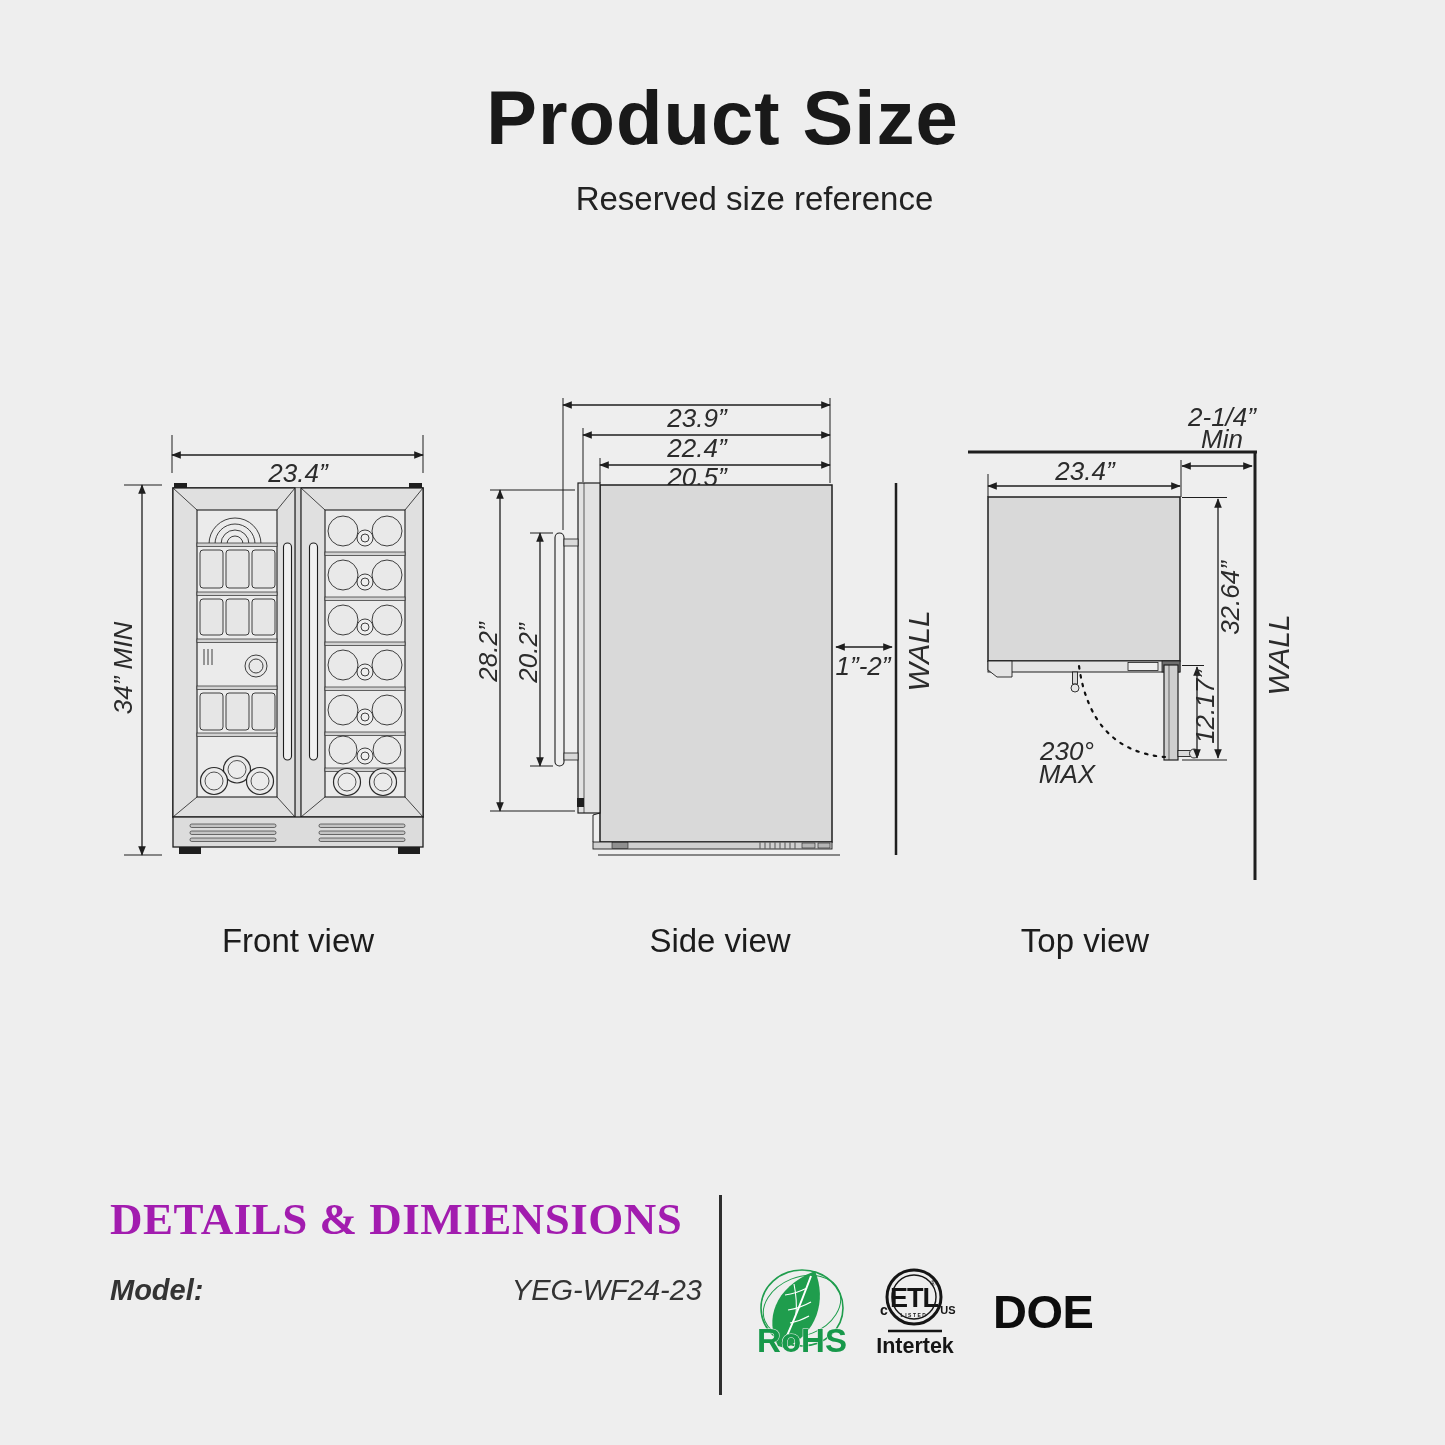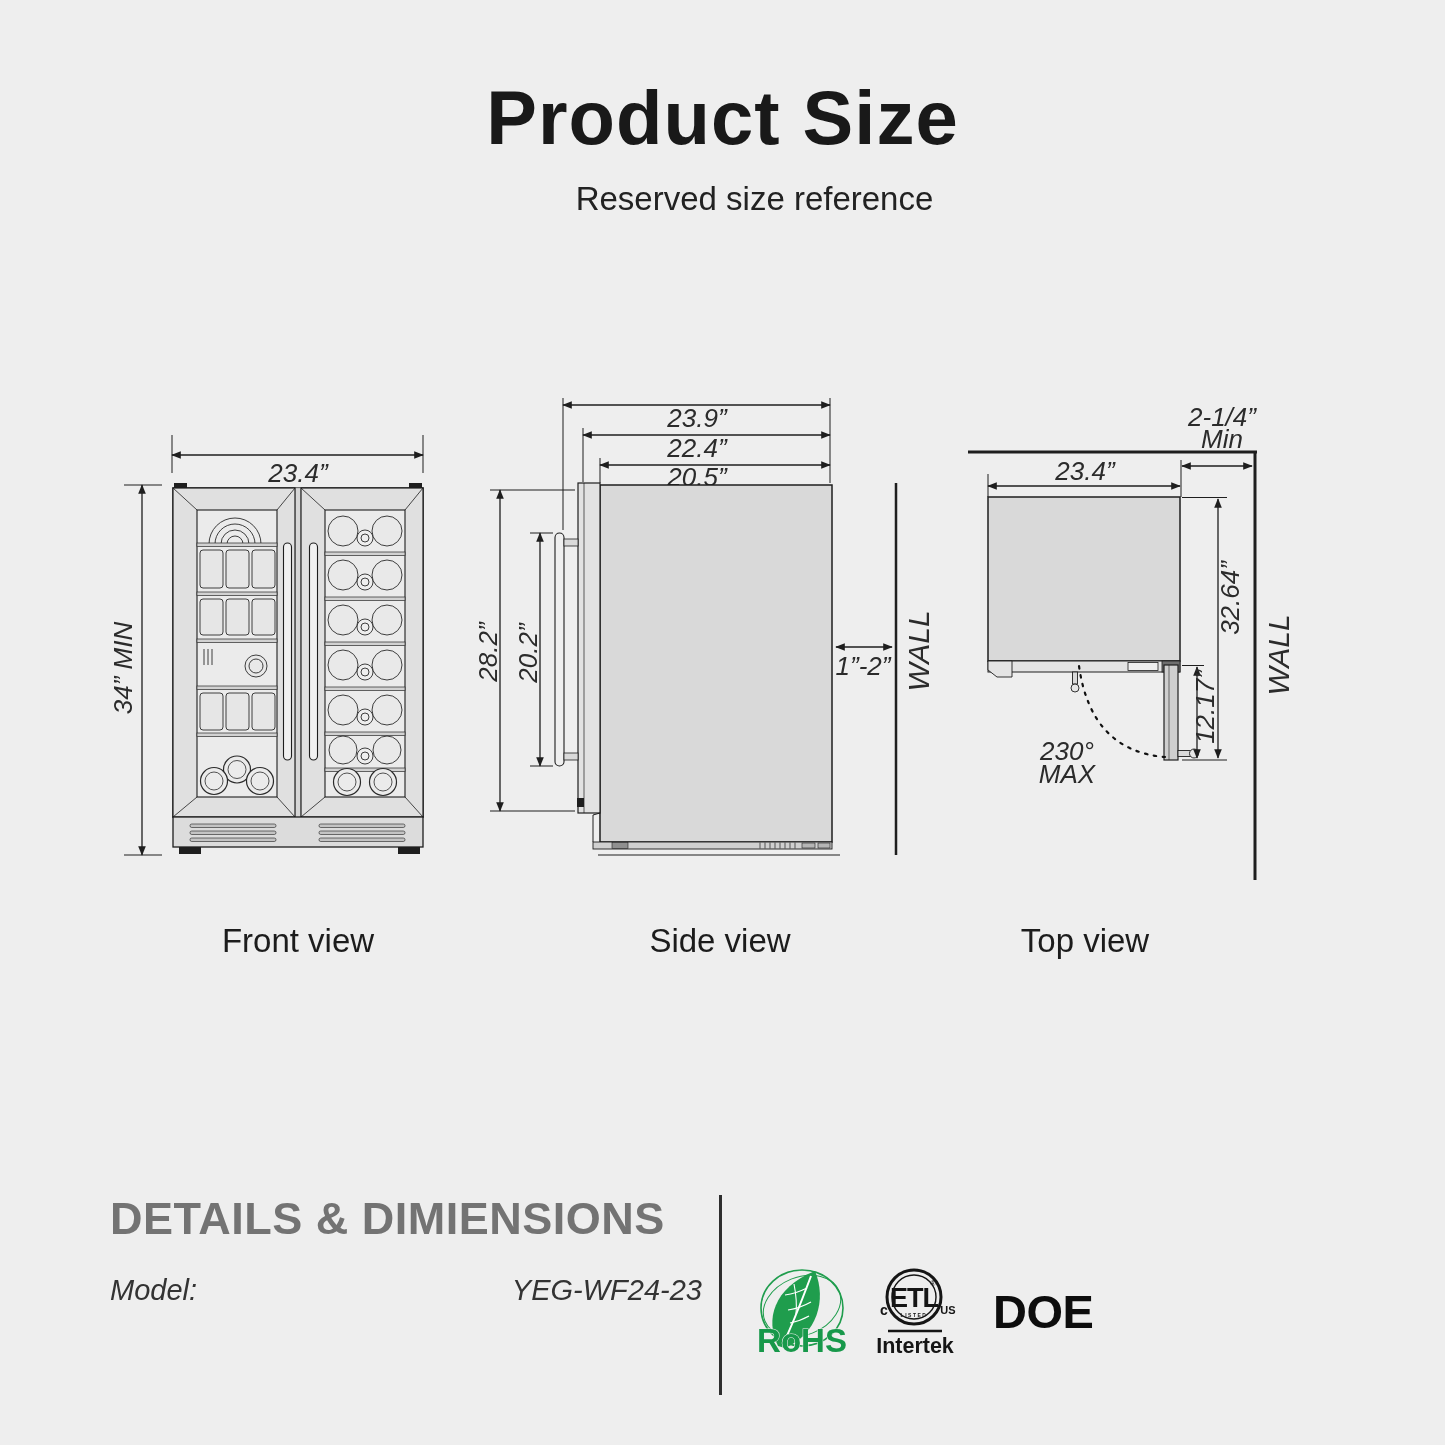--- a/index.html
+++ b/index.html
@@ -29,30 +29,30 @@
   
   .dim{font:italic 26px "Liberation Sans", sans-serif;fill:#2b2b2b;}
   .dimBig{font:italic 30px "Liberation Sans", sans-serif;fill:#2b2b2b;}
   .view-label{font:400 33px "Liberation Sans", sans-serif;fill:#1c1c1c;}
   .ln{stroke:#1e1e1e;stroke-width:1.3;fill:none;}
   .tick{stroke:#1e1e1e;stroke-width:1;fill:none;}
   .art{stroke:#1e1e1e;fill:none;}
   
   .section-heading{
     margin:0;
-    font-size:45px;font-weight:800;color:#737373;
-    letter-spacing:0.5px;line-height:1.08;
+    font-size:45px;font-weight:800;color:#a21caf;
+    letter-spacing:0.5px;line-height:1.08;font-family:Liberation Serif, serif;
   }
   .details{position:absolute;left:110px;top:1195px;width:592px;}
   .details-rows{margin-top:28px;}
   .detail-row{
     display:flex;justify-content:space-between;align-items:baseline;
     font-style:italic;font-size:29px;color:#333333;line-height:37px;
   }
-  .detail-row .lbl{font-weight:400;}
+  .detail-row .lbl{font-weight:700;}
   .detail-row .val{font-weight:400;text-align:right;}
   .divider{
     position:absolute;left:719px;top:1195px;width:3px;height:200px;
     background:#2e2e2e;
   }
   .cert{position:absolute;left:759px;top:1195px;width:560px;}
   .cert-logos{position:absolute;left:745px;top:1262px;width:440px;height:125px;}
 </style>
 </head>
 <body>

